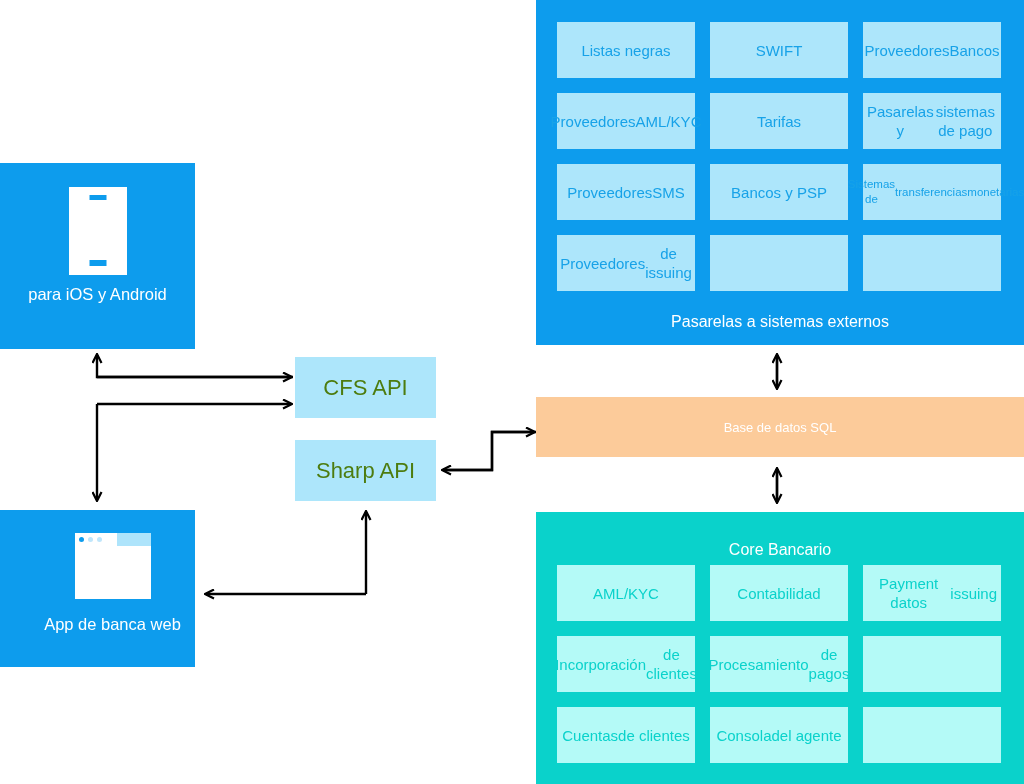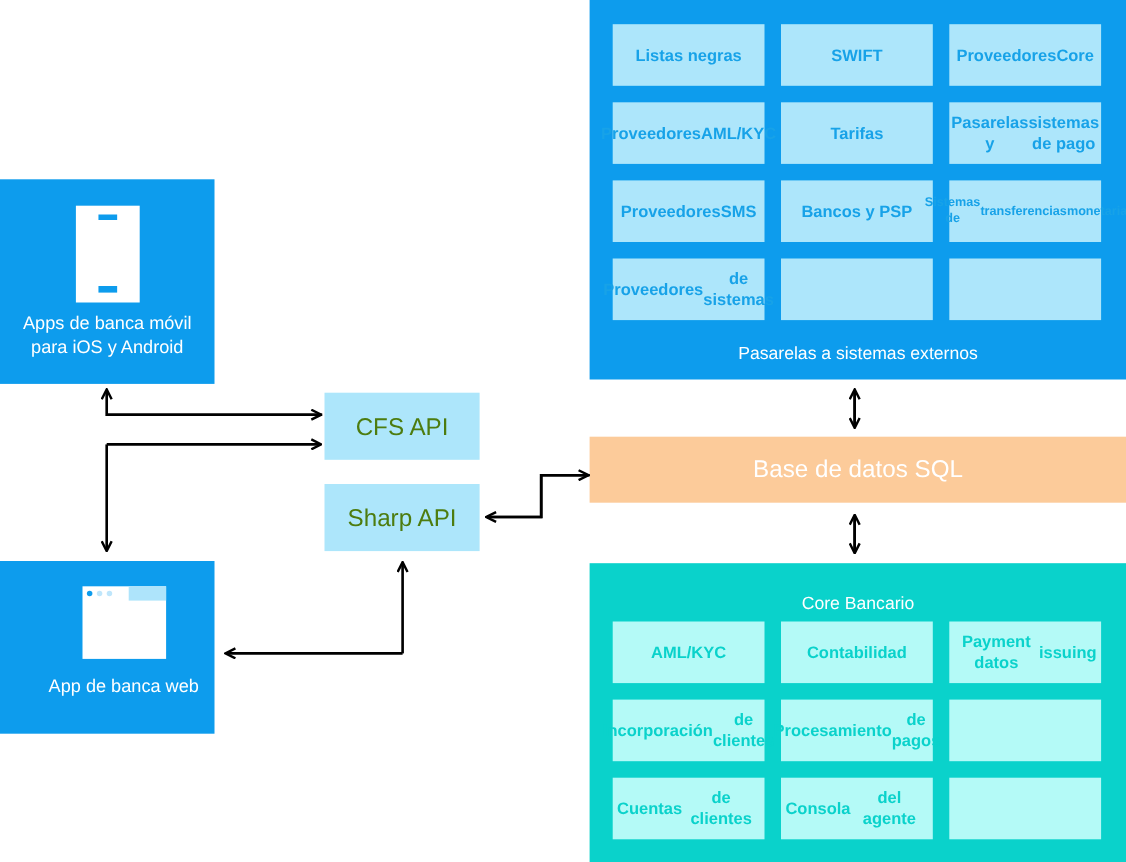--- a/index.html
+++ b/index.html
@@ -125,31 +125,30 @@
   .panel-caption {
     position: absolute;
     width: 100%;
     text-align: center;
     color: #ffffff;
     font-size: 16px;
   }
   #external-caption { bottom: 14px; left: 0; }
   #core-title { top: 29px; left: 0; }
 
-  .sql-label { color: #ffffff; font-size: 22px; }
+  .sql-label { color: #ffffff; font-size: 13px; }
 
   
   .tile-grid {
     position: absolute;
     left: 21px;
     display: grid;
     grid-template-columns: 138px 138px 138px;
     column-gap: 15px;
     row-gap: 15px;
-    font-weight: bold;
   }
   #external-grid { top: 22px; }
   #core-grid { top: 53px; }
 
   .tile {
     height: 56px;
     display: flex;
     align-items: center;
     justify-content: center;
     text-align: center;
@@ -173,21 +172,20 @@
 </style>
 </head>
 <body>
 
 <div class="panel client-panel" id="mobile-panel">
   <div class="phone-icon">
     <div class="speaker"></div>
     <div class="home"></div>
   </div>
   <div class="client-label">
-    <div>Apps de banca móvil</div>
     <div>para iOS y Android</div>
   </div>
 </div>
 
 <div class="panel client-panel" id="web-panel">
   <div class="browser-icon">
     <div class="bar">
       <div class="dot first"></div>
       <div class="dot"></div>
       <div class="dot"></div>
@@ -207,21 +205,21 @@
 <div class="panel" id="external-panel">
   <div class="tile-grid" id="external-grid">
       <div class="tile">
         <div>Listas negras</div>
       </div>
       <div class="tile">
         <div>SWIFT</div>
       </div>
       <div class="tile">
         <div>Proveedores</div>
-        <div>Core</div>
+        <div>Bancos</div>
       </div>
       <div class="tile">
         <div>Proveedores</div>
         <div>AML/KYC</div>
       </div>
       <div class="tile">
         <div>Tarifas</div>
       </div>
       <div class="tile">
         <div>Pasarelas y</div>
@@ -234,21 +232,21 @@
       <div class="tile">
         <div>Bancos y PSP</div>
       </div>
       <div class="tile small">
         <div>Sistemas de</div>
         <div>transferencias</div>
         <div>monetarias</div>
       </div>
       <div class="tile">
         <div>Proveedores</div>
-        <div>de sistemas</div>
+        <div>de issuing</div>
       </div>
       <div class="tile empty"></div>
       <div class="tile empty"></div>
     </div>
   <div class="panel-caption" id="external-caption">Pasarelas a sistemas externos</div>
 </div>
 
 <div class="panel" id="sql-panel">
   <span class="sql-label">Base de datos SQL</span>
 </div>

